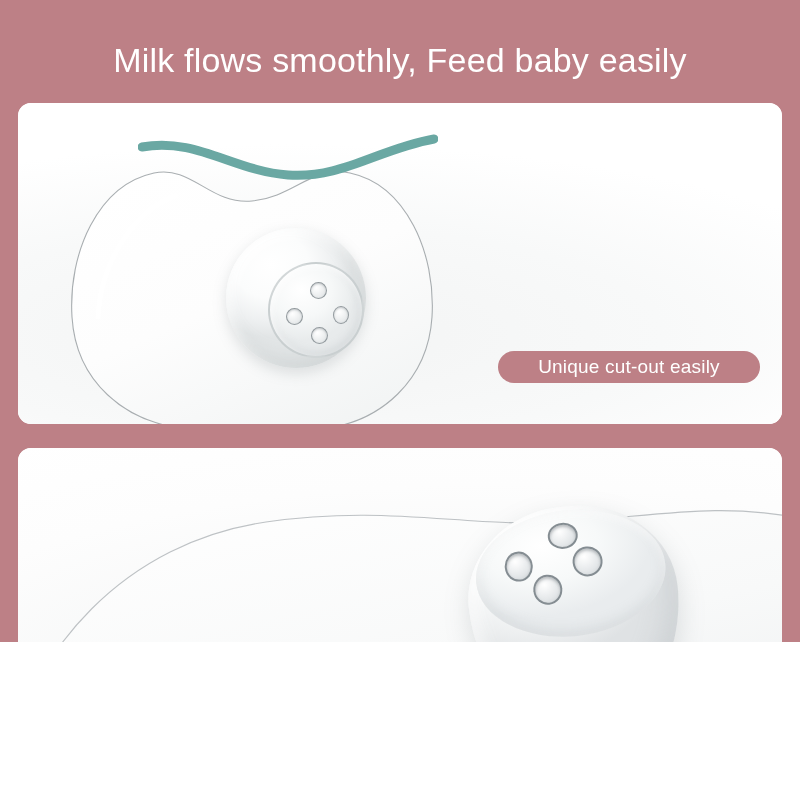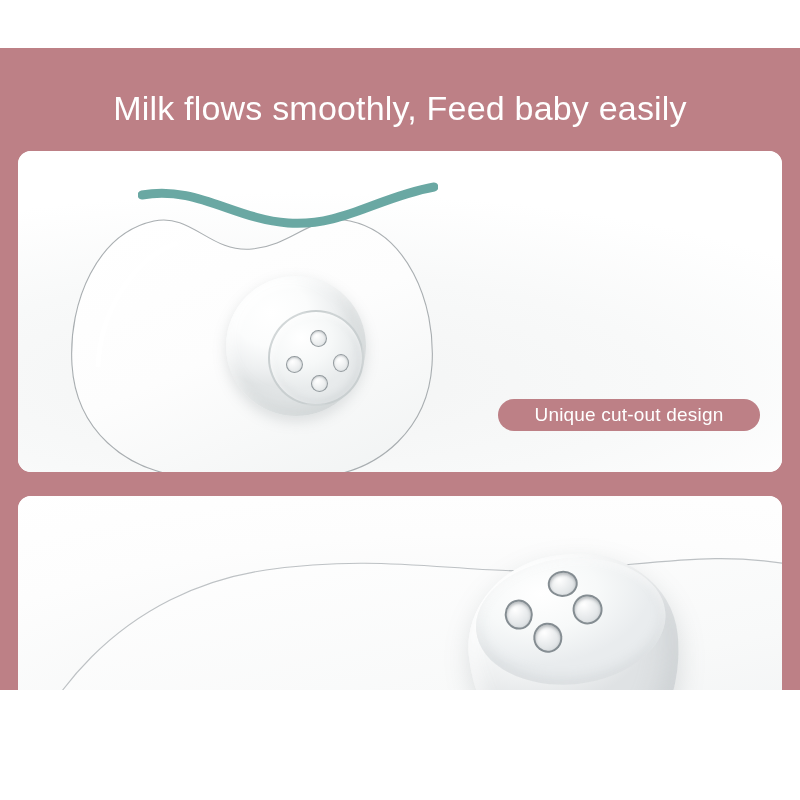--- a/index.html
+++ b/index.html
@@ -8,21 +8,20 @@
     padding: 0;
     background: #ffffff;
   }
   #stage {
     position: relative;
     width: 800px;
     height: 642px;
     overflow: hidden;
     font-family: "Liberation Sans", sans-serif;
     background: #bd8086;
-    margin-top: 48px;
   }
 
   
   .headline {
     position: absolute;
     left: 0;
     top: 38px;
     width: 800px;
     text-align: center;
     color: #ffffff;
@@ -227,21 +226,21 @@
         <div class="c1-teat-rim">
           <div class="hole" style="left:40px; top:18px; width:15px; height:15px;"></div>
           <div class="hole" style="left:16px; top:44px; width:15px; height:15px;"></div>
           <div class="hole" style="left:63px; top:42px; width:14px; height:16px;"></div>
           <div class="hole" style="left:41px; top:63px; width:15px; height:15px;"></div>
         </div>
       </div>
 
     </div>
 
-    <div class="badge" id="badge-cutout">Unique cut-out design</div>
+    <div class="badge" id="badge-cutout">Unique cut-out easily</div>
   </div>
 
   <div class="card" id="card-bottom">
     <div class="photo">
 
       <div class="c2-floor"></div>
 
       <div class="c2-shield">
         <svg width="700" height="330" viewBox="0 0 700 330">
           <defs>

